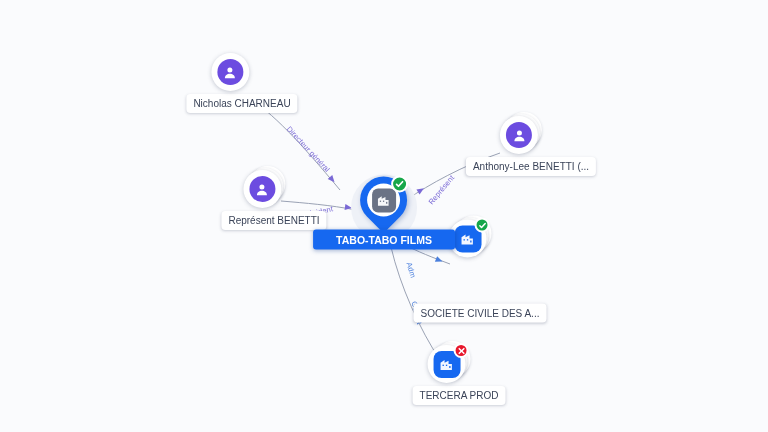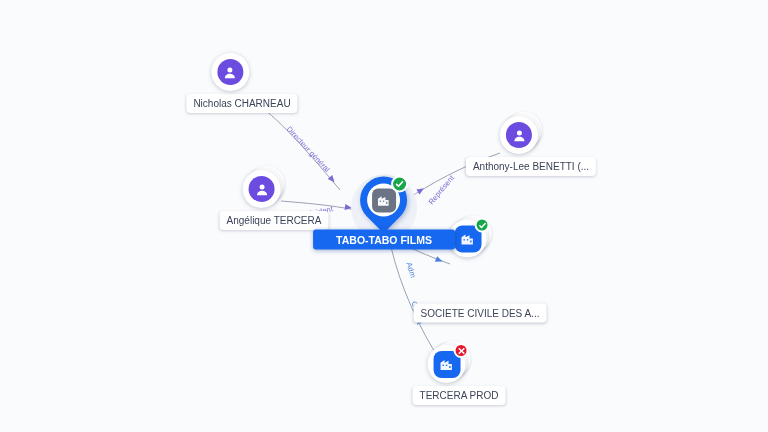--- a/index.html
+++ b/index.html
@@ -290,21 +290,21 @@
       <div class="stack-card" style="left:3px; top:-2px; width:37px; height:37px;"></div>
       <div class="person-disc">
         <div class="avatar-circle">
           <svg width="15" height="15" viewBox="0 0 24 24" fill="#ffffff">
             <circle cx="12" cy="8" r="4"></circle>
             <path d="M4 21c0-4.4 3.6-7 8-7s8 2.6 8 7z"></path>
           </svg>
         </div>
       </div>
     </div>
-    <div class="node-label">Angélique TERCERA</div>
+    <div class="node-label">Représent BENETTI</div>
   </div>
 
   <div class="node" style="left:468px; top:271px;gap:43px;">
     <div class="company-badge">
       <div class="stack-card" style="left:7px; top:-4px; width:36px; height:36px;"></div>
       <div class="stack-card" style="left:3px; top:-2px; width:37px; height:37px;"></div>
       <div class="company-disc">
         <div class="company-square">
           <svg width="16" height="16" viewBox="0 0 24 24" fill="#ffffff">
             <path d="M3 21V10l6-4v4l6-3v5h5v9z" opacity="0.95"></path>

